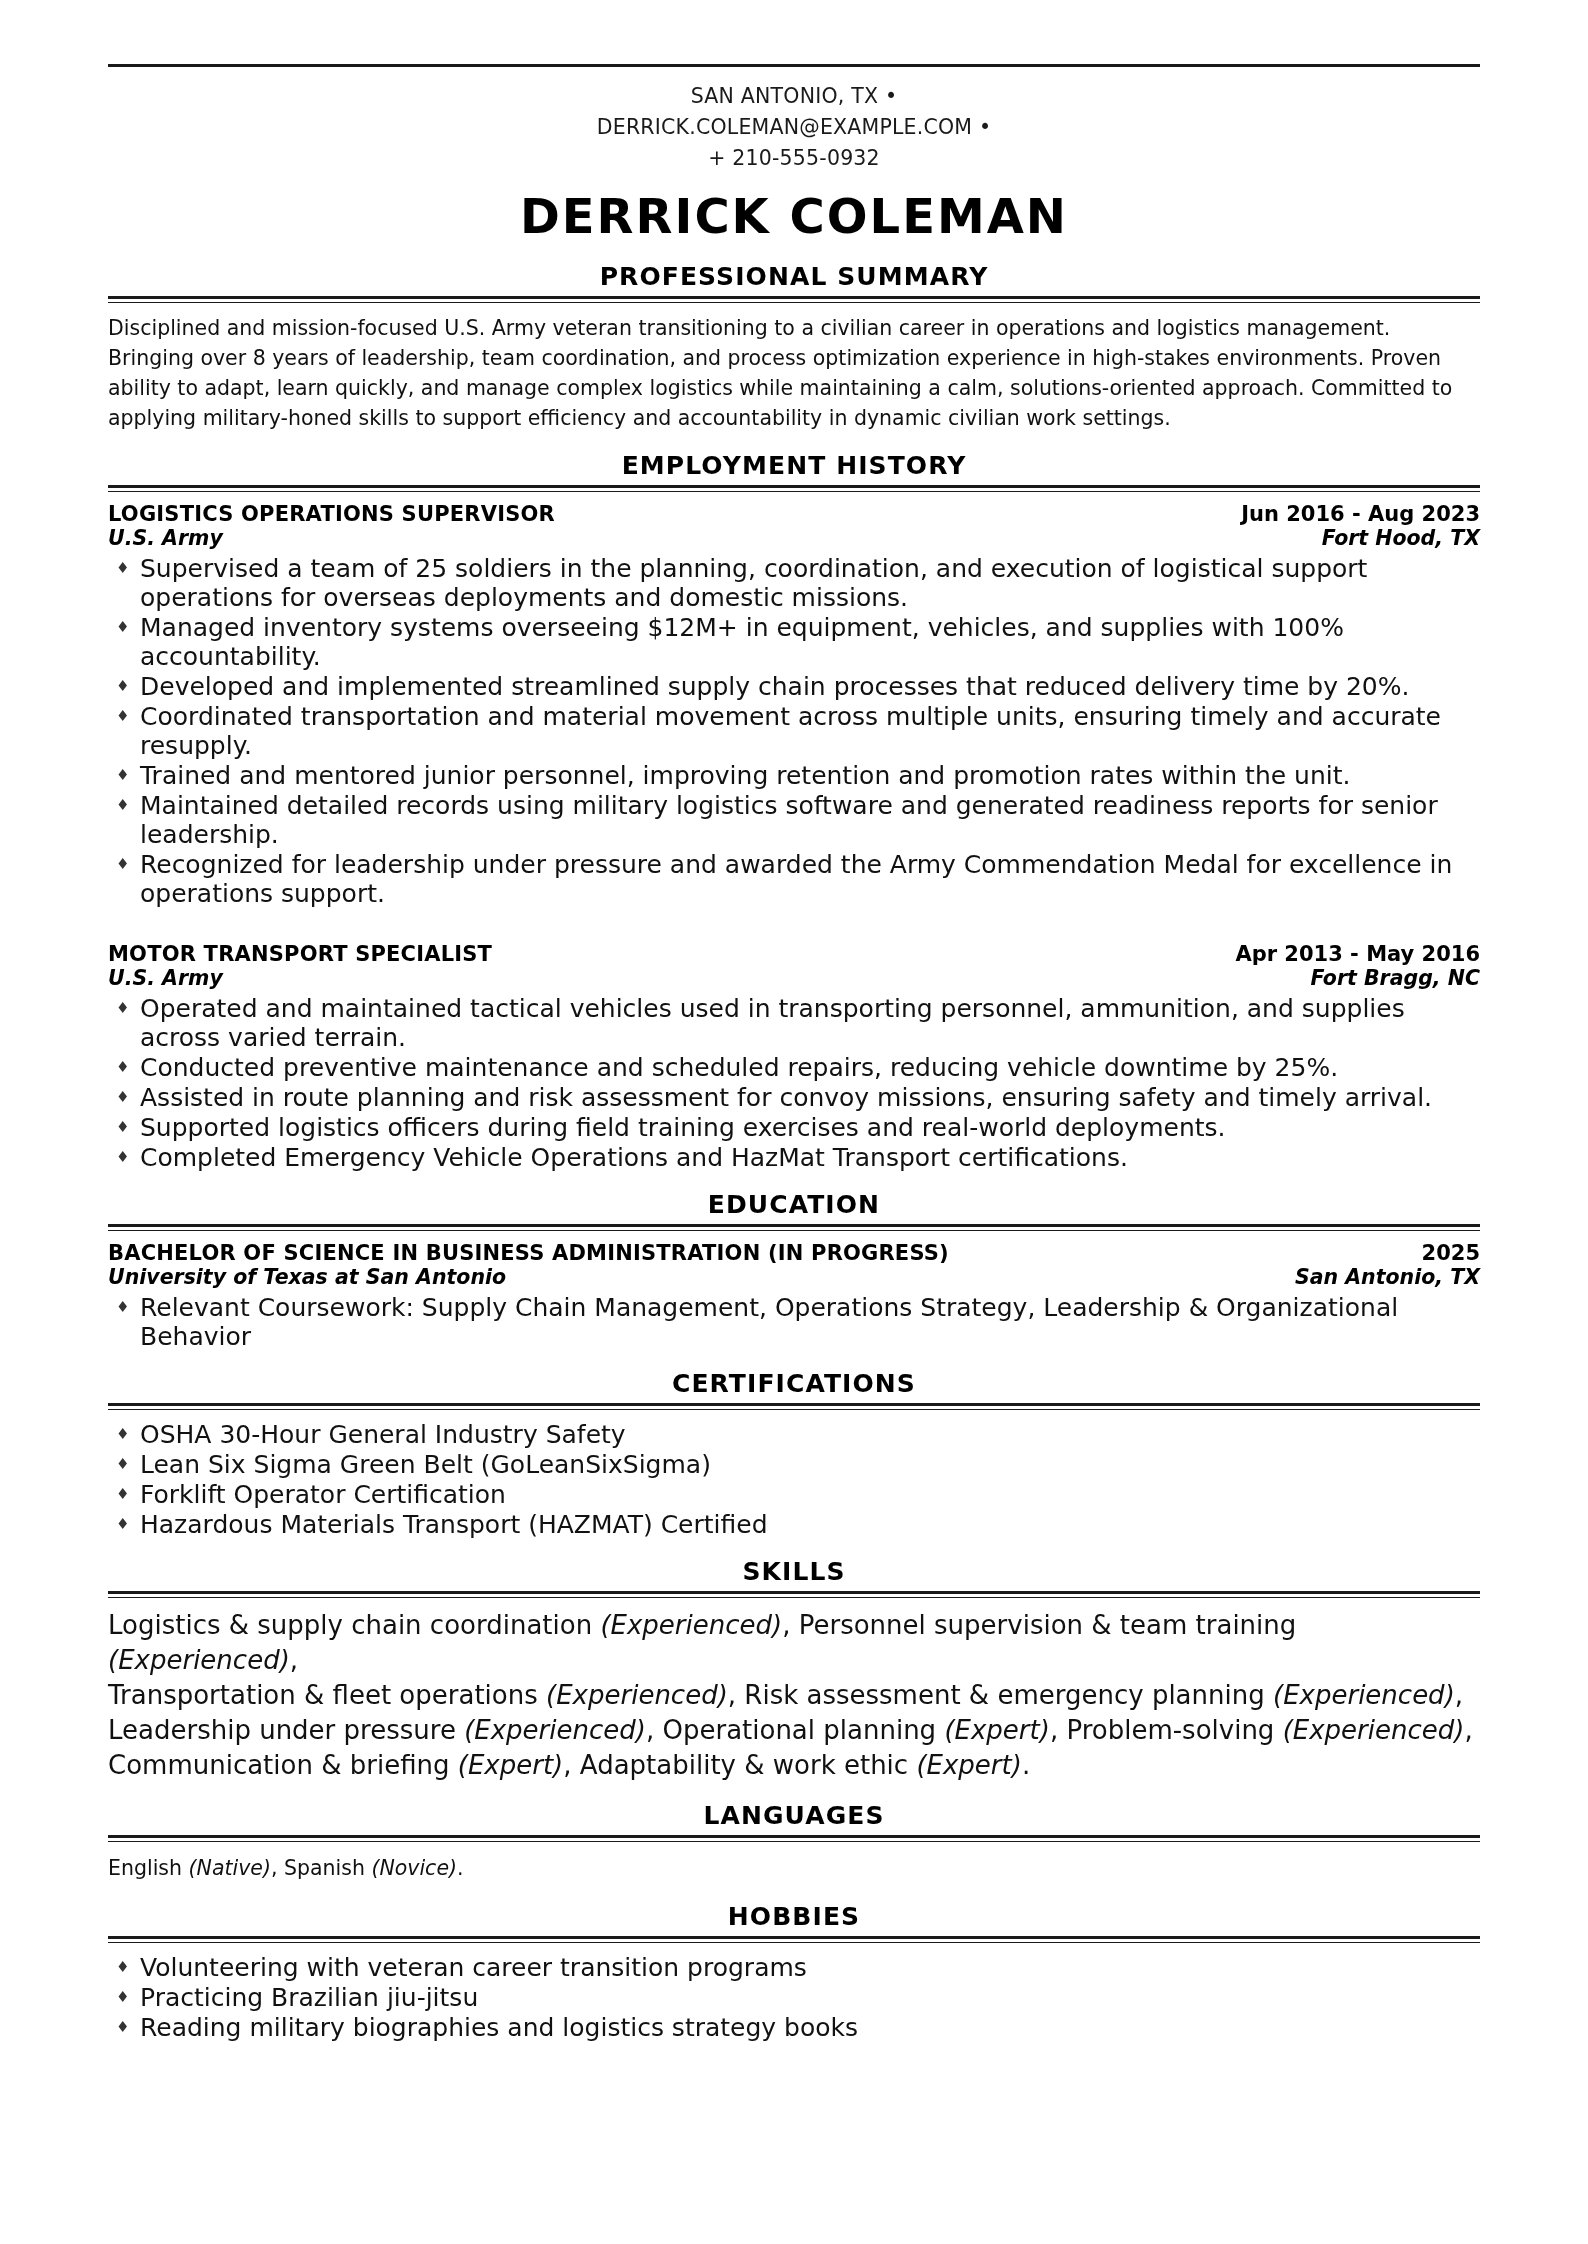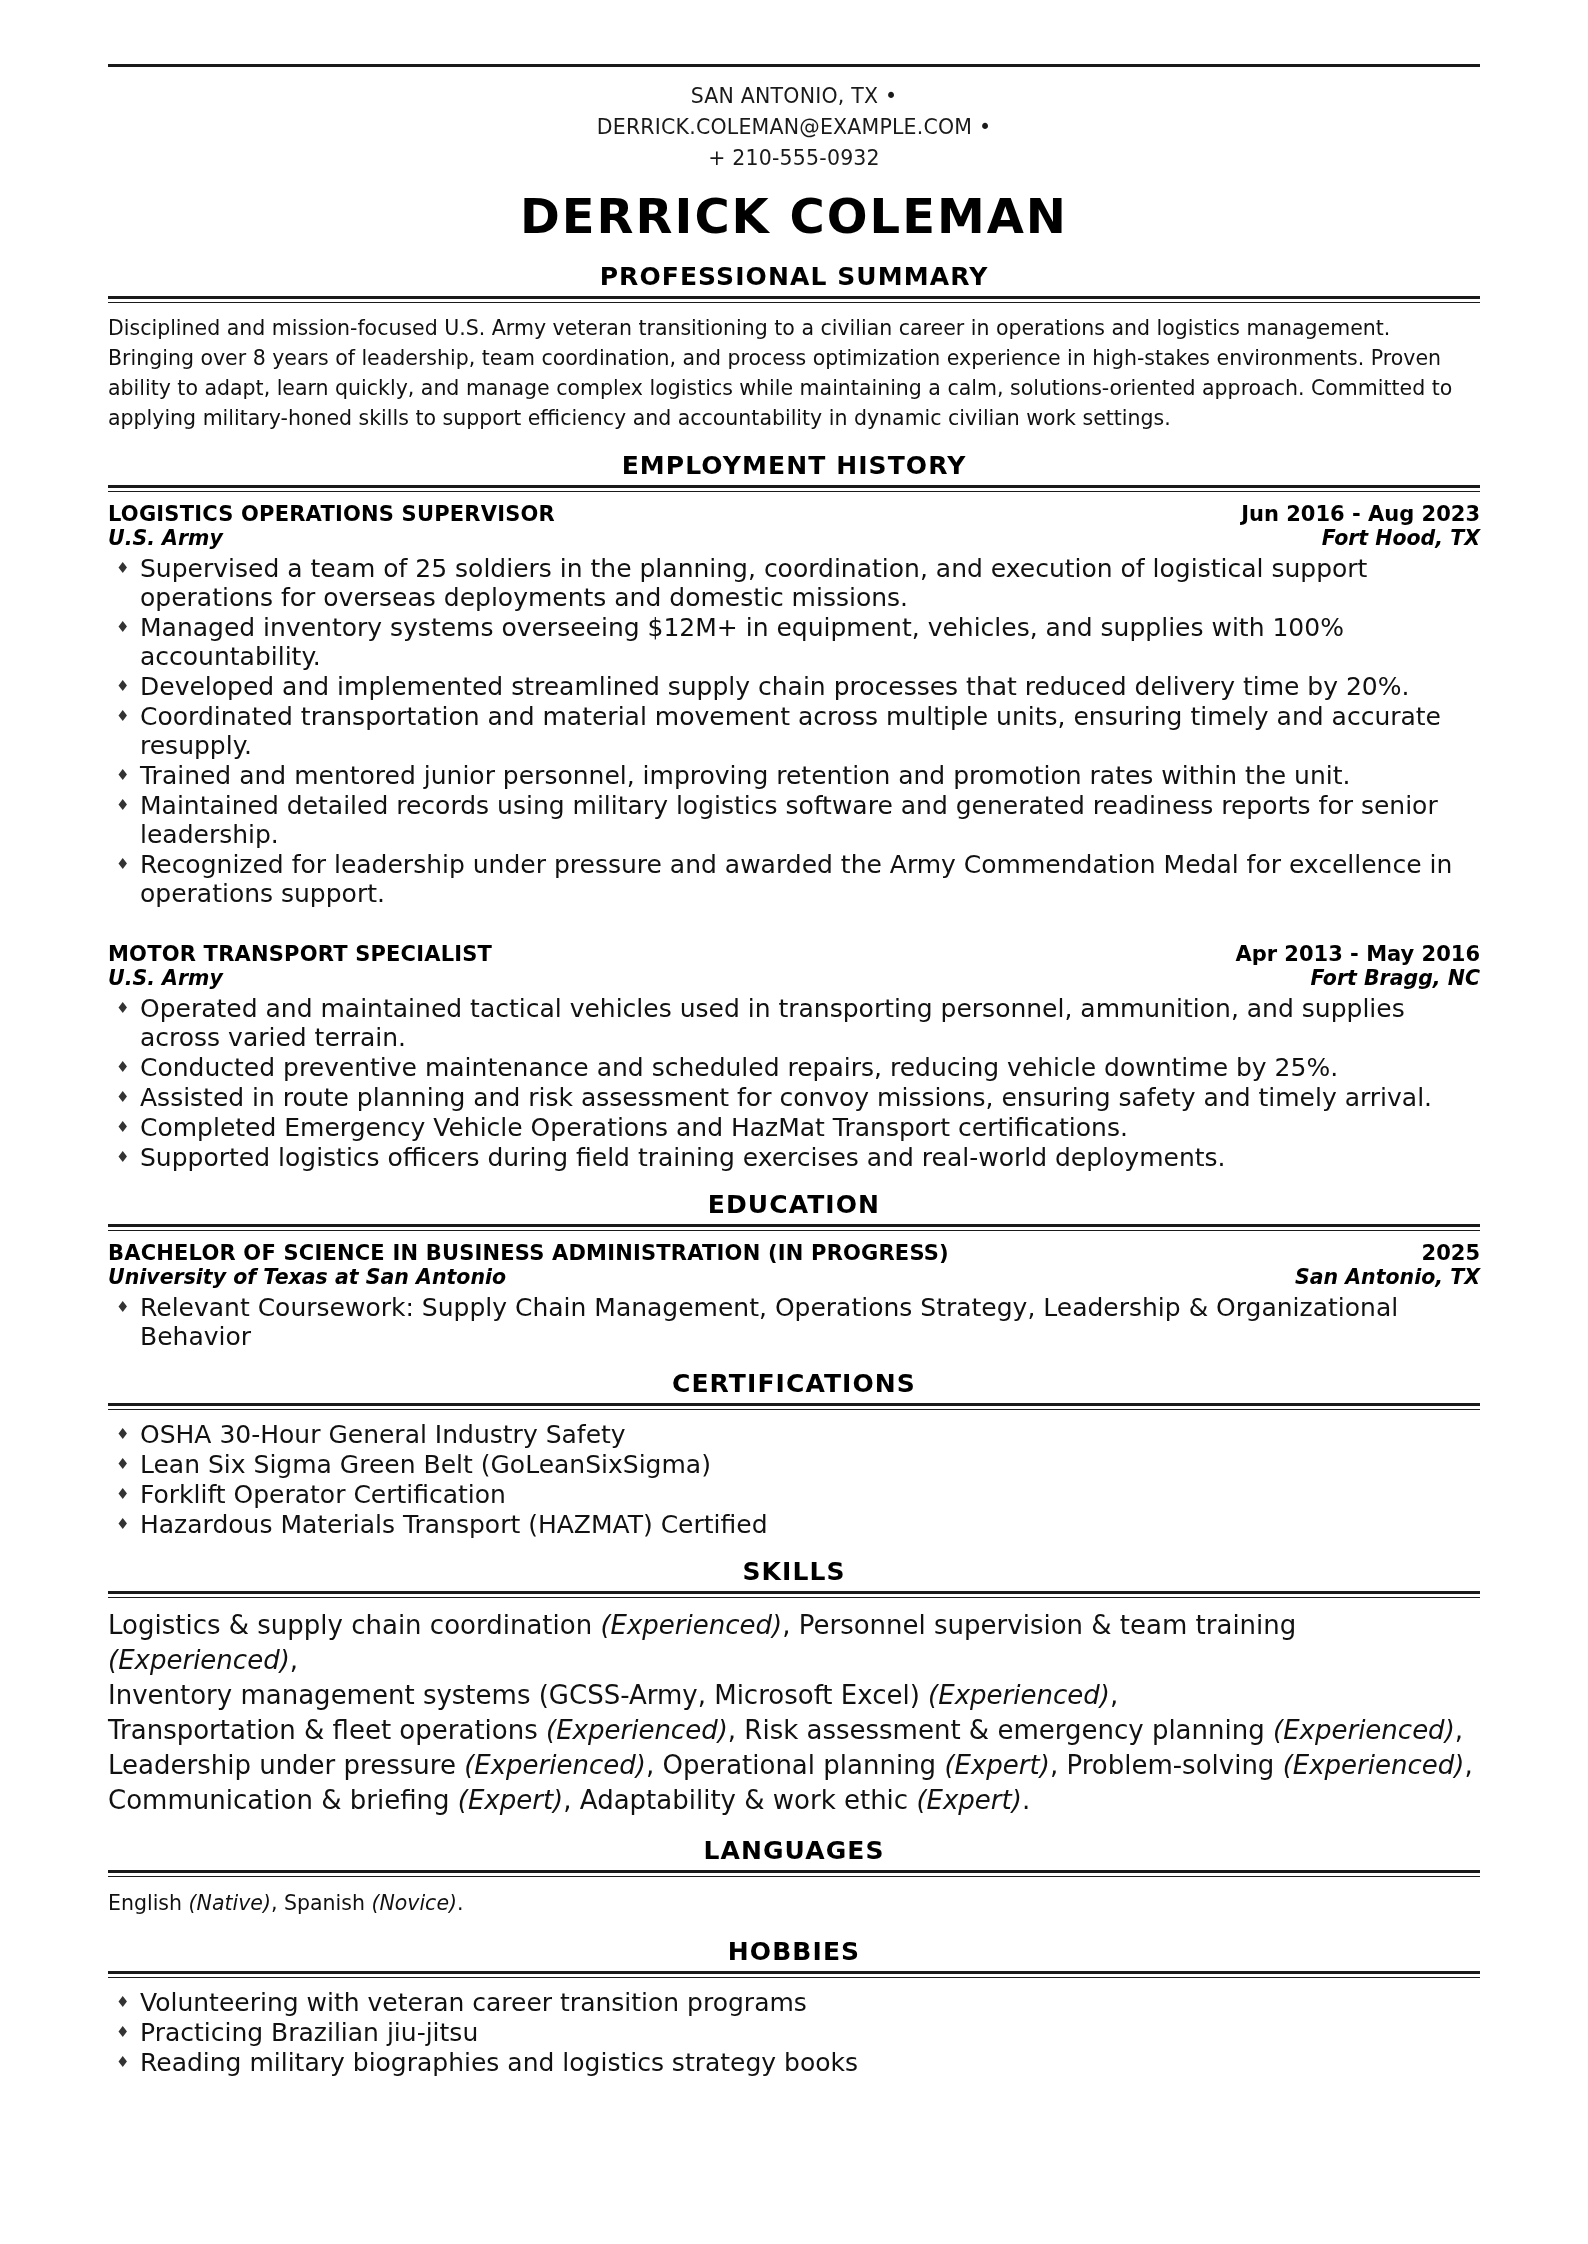--- a/index.html
+++ b/index.html
@@ -183,22 +183,22 @@
           <div class="job-date">Apr 2013 - May 2016</div>
         </div>
         <div class="job-row">
           <div class="job-company">U.S. Army</div>
           <div class="job-location">Fort Bragg, NC</div>
         </div>
         <ul class="bullets">
           <li>Operated and maintained tactical vehicles used in transporting personnel, ammunition, and supplies across varied terrain.</li>
           <li>Conducted preventive maintenance and scheduled repairs, reducing vehicle downtime by 25%.</li>
           <li>Assisted in route planning and risk assessment for convoy missions, ensuring safety and timely arrival.</li>
+          <li>Supported logistics officers during field training exercises and real-world deployments.</li>
           <li>Completed Emergency Vehicle Operations and HazMat Transport certifications.</li>
-          <li>Supported logistics officers during field training exercises and real-world deployments.</li>
         </ul>
       </div>
     </div>
 
   <div class="section-title">EDUCATION</div>
   <div class="double-rule"></div>
   <div id="education-container">
       <div class="job">
         <div class="job-row">
           <div class="job-title">BACHELOR OF SCIENCE IN BUSINESS ADMINISTRATION (IN PROGRESS)</div>
@@ -220,21 +220,20 @@
       <li>OSHA 30-Hour General Industry Safety</li>
       <li>Lean Six Sigma Green Belt (GoLeanSixSigma)</li>
       <li>Forklift Operator Certification</li>
       <li>Hazardous Materials Transport (HAZMAT) Certified</li>
     </ul>
 
   <div class="section-title">SKILLS</div>
   <div class="double-rule"></div>
   <div class="skills-block" id="skills-container">
       <div class="skills-line"><span>Logistics &amp; supply chain coordination </span><i>(Experienced)</i><span>, Personnel supervision &amp; team training </span><i>(Experienced)</i><span>,</span></div>
-      <div class="skills-line"><span>Inventory management systems (GCSS-Army, Microsoft Excel) </span><i>(Experienced)</i><span>,</span></div>
       <div class="skills-line"><span>Transportation &amp; fleet operations </span><i>(Experienced)</i><span>, Risk assessment &amp; emergency planning </span><i>(Experienced)</i><span>,</span></div>
       <div class="skills-line"><span>Leadership under pressure </span><i>(Experienced)</i><span>, Operational planning </span><i>(Expert)</i><span>, Problem-solving </span><i>(Experienced)</i><span>,</span></div>
       <div class="skills-line"><span>Communication &amp; briefing </span><i>(Expert)</i><span>, Adaptability &amp; work ethic </span><i>(Expert)</i><span>.</span></div>
     </div>
 
   <div class="section-title">LANGUAGES</div>
   <div class="double-rule"></div>
   <div class="lang-line" id="languages-container"><span>English </span><i>(Native)</i><span>, Spanish </span><i>(Novice)</i><span>.</span></div>
 
   <div class="section-title">HOBBIES</div>

